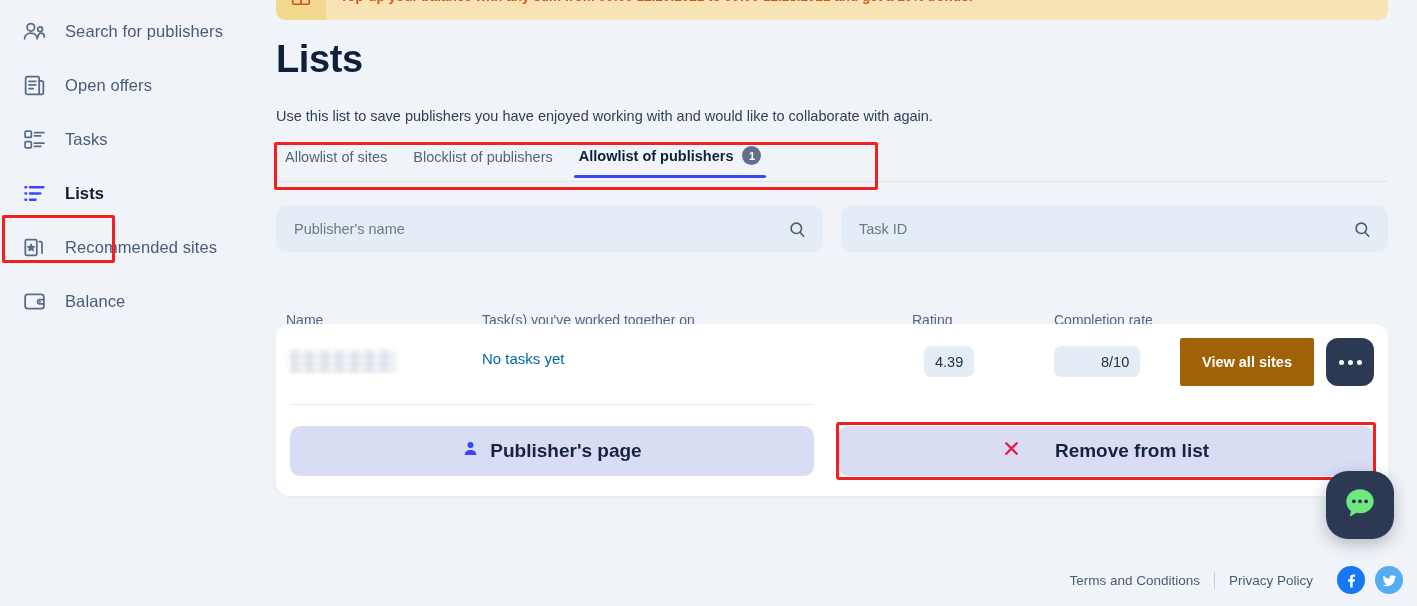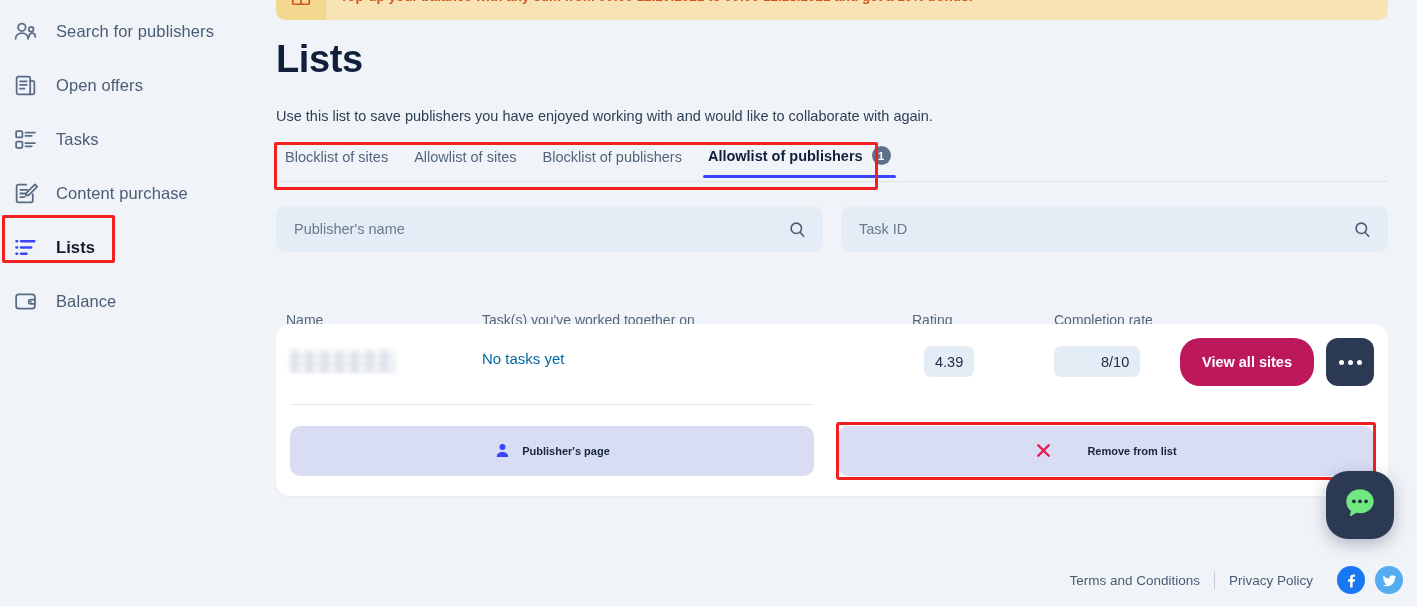--- a/index.html
+++ b/index.html
@@ -25,21 +25,21 @@
     height: 606px;
     background: #f0f4f8;
     padding-top: 4px;
   }
 
   .nav-item {
     display: flex;
     align-items: center;
     gap: 18px;
     height: 54px;
-    padding-left: 12px;
+    padding-left: 21px;
     cursor: pointer;
     position: relative;
   }
 
   .nav-icon {
     width: 26px;
     height: 26px;
     flex: 0 0 26px;
     display: flex;
     align-items: center;
@@ -293,24 +293,24 @@
     color: #1d2c42;
     padding: 0 11px;
   }
   .chip.rating { left: 648px; }
   .chip.comp   { left: 778px; padding-left: 47px; }
 
   .btn-view {
     position: absolute;
     right: 74px; top: 14px;
     height: 48px;
-    background: #be185d;
+    background: #a16207;
     color: #fff;
     border: none;
-    border-radius: 20px;
+    border-radius: 2px;
     font-family: "Liberation Sans", sans-serif;
     font-size: 14.5px;
     font-weight: 700;
     padding: 0 22px;
     cursor: pointer;
   }
   .btn-dots {
     position: absolute;
     right: 14px; top: 14px;
     width: 48px; height: 48px;
@@ -345,21 +345,21 @@
     height: 50px;
     background: #d9ddf4;
     border: none;
     border-radius: 10px;
     cursor: pointer;
     display: flex;
     align-items: center;
     justify-content: center;
     gap: 11px;
     font-family: "Liberation Sans", sans-serif;
-    font-size: 11px;
+    font-size: 19px;
     font-weight: 700;
     color: #16253d;
   }
   .act.pub    { left: 14px;  width: 524px; }
   .act.remove { left: 562px; width: 536px; gap: 35px; }
 
   .hl-remove {
     position: absolute;
     left: 560px; top: 98px;
     width: 540px; height: 58px;
@@ -445,41 +445,41 @@
     <span class="nav-icon">
       <svg width="25" height="25" viewBox="0 0 24 24" fill="none" stroke="currentColor" stroke-width="1.7" stroke-linecap="round" stroke-linejoin="round">
         <rect x="3" y="4" width="6" height="6" rx="1"></rect>
           <rect x="3" y="14" width="6" height="6" rx="1"></rect>
         <path d="M12 5.5h9M12 8.5h6M12 15.5h9M12 18.5h6"></path>
       </svg>
     </span>
     <span class="nav-label">Tasks</span>
   </div>
 
-  <div class="nav-item">
-    <span class="nav-icon">
-      <svg width="25" height="25" viewBox="0 0 24 24" fill="none" stroke="currentColor" stroke-width="1.7" stroke-linecap="round" stroke-linejoin="round">
-        <path d="M19 12.5v6.3a1.7 1.7 0 0 1-1.7 1.7H5.2a1.7 1.7 0 0 1-1.7-1.7V5.2a1.7 1.7 0 0 1 1.7-1.7h7.6"></path>
-        <path d="M7 8.5h7M7 12h5M7 15.5h4"></path>
-        <path d="M21 3.3l-8 8-.6 2.8 2.8-.6 8-8z"></path>
-      </svg>
-    </span>
-    <span class="nav-label">Content purchase</span>
-  </div>
 
   <div class="nav-item active">
     <span class="nav-icon">
       <svg width="25" height="25" viewBox="0 0 24 24" fill="none" stroke="currentColor" stroke-width="2.2" stroke-linecap="round">
         <path d="M3.2 6h.9M3.2 12h.9M3.2 18h.9"></path>
         <path d="M7.6 6h13M7.6 12h10M7.6 18h5.5"></path>
       </svg>
     </span>
     <span class="nav-label">Lists</span>
   </div>
 
+  <div class="nav-item">
+    <span class="nav-icon">
+      <svg width="25" height="25" viewBox="0 0 24 24" fill="none" stroke="currentColor" stroke-width="1.7" stroke-linecap="round" stroke-linejoin="round">
+        <rect x="3.2" y="4.4" width="11" height="15.2" rx="1.5"></rect>
+        <path d="M16.6 6.4h1.1a1.5 1.5 0 0 1 1.5 1.5v9.4"></path>
+        <path d="M8.7 8.6l1.05 2.13 2.35.34-1.7 1.66.4 2.34-2.1-1.1-2.1 1.1.4-2.34-1.7-1.66 2.35-.34z" fill="currentColor" stroke-width="1"></path>
+      </svg>
+    </span>
+    <span class="nav-label">Recommended sites</span>
+  </div>
 
   <div class="nav-item">
     <span class="nav-icon">
       <svg width="25" height="25" viewBox="0 0 24 24" fill="none" stroke="currentColor" stroke-width="1.7" stroke-linecap="round" stroke-linejoin="round">
         <rect x="3" y="5.2" width="18" height="13.6" rx="2.6"></rect>
         <path d="M21 10.2h-4a2 2 0 0 0 0 4h4"></path>
         <circle cx="17.2" cy="12.2" r="0.95" fill="currentColor" stroke="none"></circle>
       </svg>
     </span>
     <span class="nav-label">Balance</span>
@@ -498,23 +498,20 @@
       </svg>
     </span>
     <span class="banner-text">Top-up your balance with any sum from 00:00 12.20.2021 to 00:00 12.28.2021 and get a 10% bonus!</span>
   </div>
 
   <h1 class="page-title">Lists</h1>
   <p class="page-sub">Use this list to save publishers you have enjoyed working with and would like to collaborate with again.</p>
 
   <div class="tabs-underline"></div>
   <div class="tabs">
-    <div class="tab">
-      <span>Blocklist of sites</span>
-    </div>
     <div class="tab">
       <span>Allowlist of sites</span>
     </div>
     <div class="tab">
       <span>Blocklist of publishers</span>
     </div>
     <div class="tab active">
       <span>Allowlist of publishers</span>
       <span class="tab-badge">1</span>
     </div>

